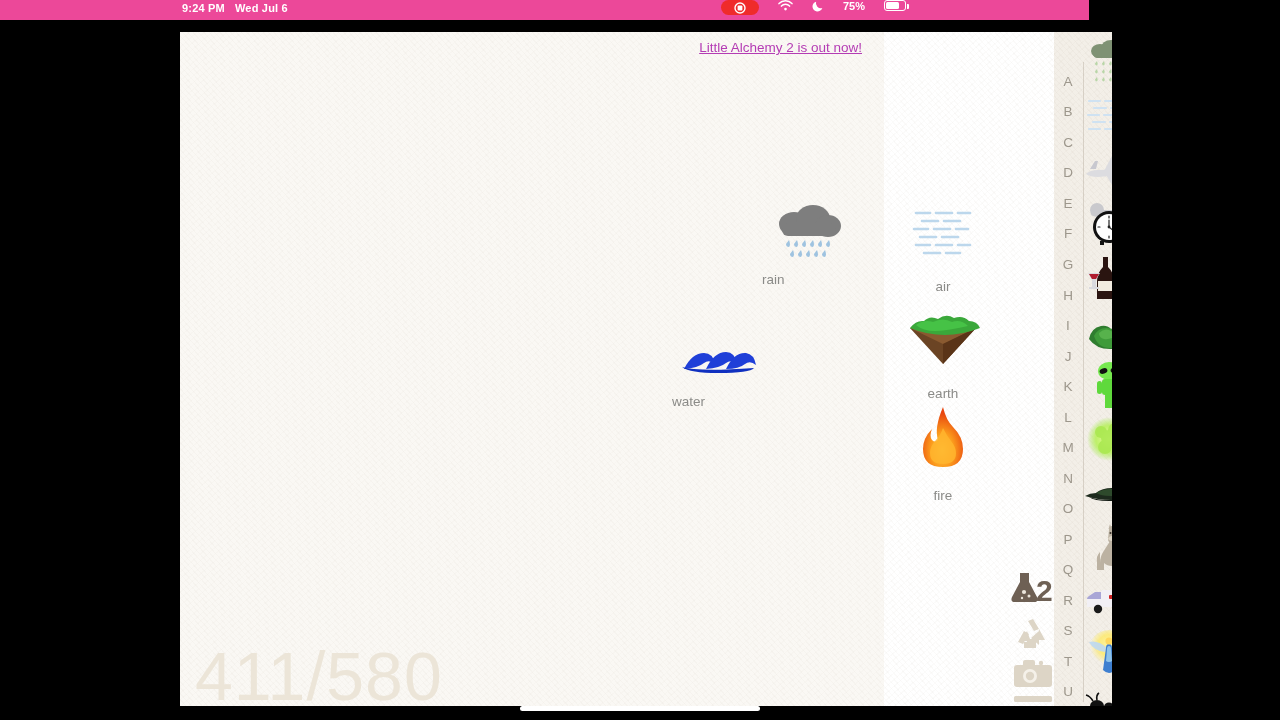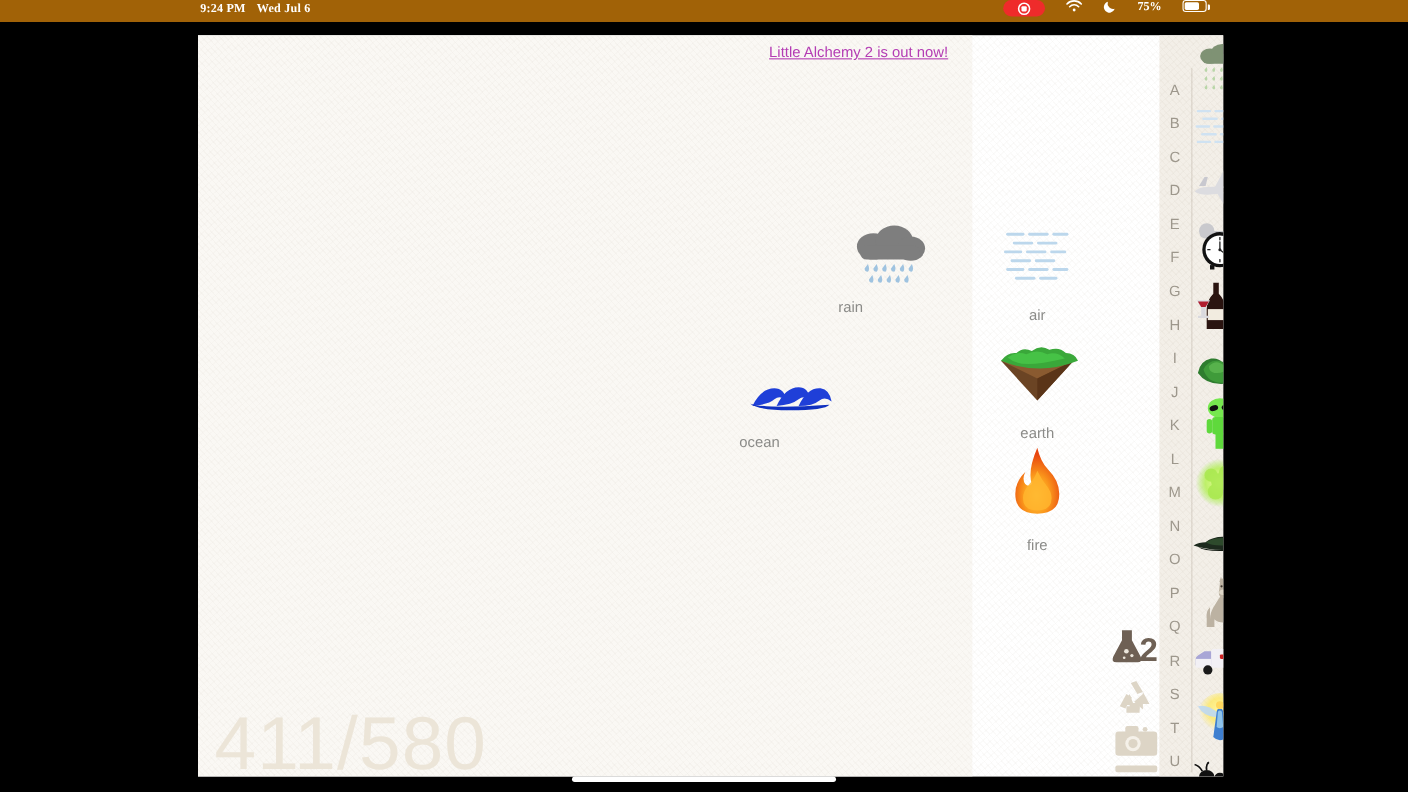--- a/index.html
+++ b/index.html
@@ -2,22 +2,22 @@
 <html><head>
 <meta charset="utf-8">
 <style>
   * { margin:0; padding:0; box-sizing:border-box; }
   html,body { width:1280px; height:720px; overflow:hidden; background:#000; }
   body { font-family:"Liberation Sans", sans-serif; }
 
   #screen { position:relative; width:1280px; height:720px; background:#000; }
 
   
-  #statusbar { position:absolute; left:0; top:0; width:1280px; height:20px;
-               background:#a16207; color:#fff; font-size:11px;font-family:Liberation Serif, serif; }
+  #statusbar { position:absolute; left:0; top:0; width:1089px; height:20px;
+               background:#ec4899; color:#fff; font-size:11px; }
   #sb-left { position:absolute; left:182px; top:2px; display:flex; align-items:center; gap:10px;
              font-size:11px; font-weight:bold; letter-spacing:.2px; color:#fff; }
   #sb-right { position:absolute; right:183px; top:0px; height:20px;
               display:flex; align-items:flex-start; gap:19px; }
   .rec-pill { width:38px; height:15px; border-radius:8px; background:#ef2b2b;
               display:flex; align-items:center; justify-content:center; }
   .rec-pill svg { display:block; }
   .sb-icon { display:block; }
   .sb-pct { font-size:11px; font-weight:bold; color:#fff; }
   .batt { position:relative; width:22px; height:11px; border:1.3px solid #fff;
@@ -165,21 +165,21 @@
         <div class="bi-art">
           <svg width="80" height="52" viewBox="0 0 80 52">
             <g fill="#1f3fd8">
               <path d="M6 40 q8-16 20-16 q9 0 11 11 q-6-5-11-1 q-6 5-20 6z"></path>
               <path d="M28 40 q8-17 20-17 q9 0 11 12 q-6-5-11-1 q-6 5-20 6z"></path>
               <path d="M48 40 q8-17 20-16 q8 1 10 12 q-6-5-11-1 q-6 5-19 5z"></path>
               <path d="M4 38 q16 5 72 1 q-4 5-36 5 q-28 0-36-6z" fill="#1030c0"></path>
             </g>
           </svg>
         </div>
-        <div class="bi-label">ocean</div>
+        <div class="bi-label">water</div>
       </div>
     </div>
 
     <div id="palette">
 
       <div class="pal-item" style="top:165px;">
         <div class="pi-art">
           <svg width="62" height="52" viewBox="0 0 62 52">
             <g stroke="#bcd7ec" stroke-width="2.6" stroke-linecap="round">
               <line x1="4" y1="6" x2="18" y2="6"></line>

